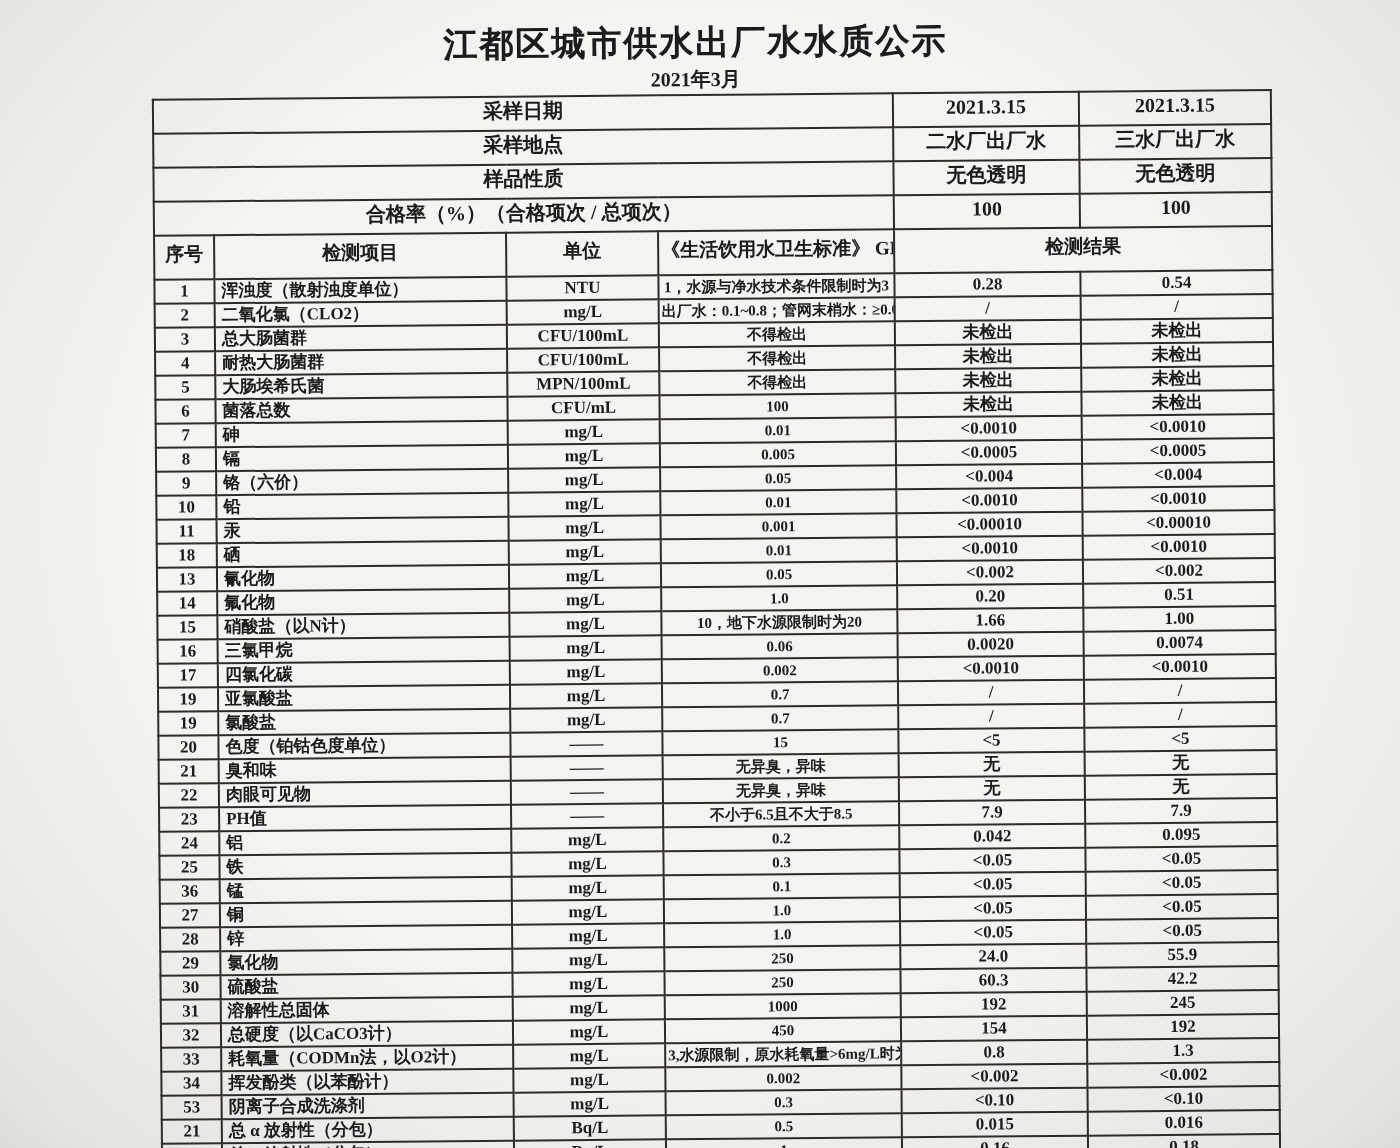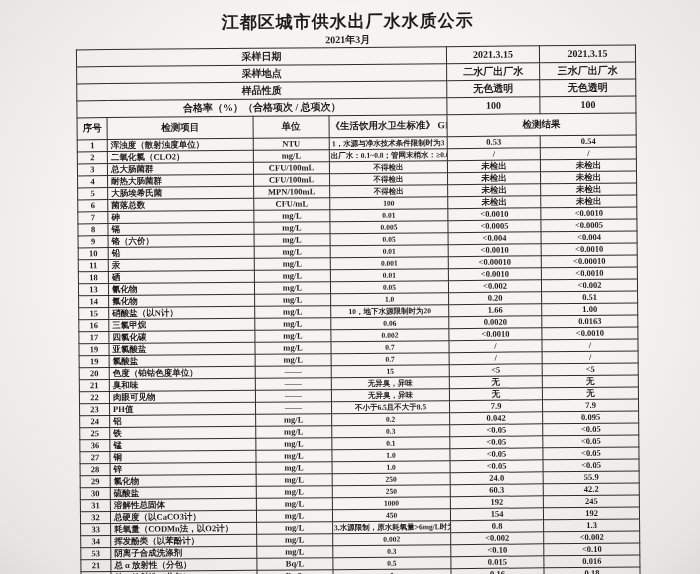--- a/index.html
+++ b/index.html
@@ -87,21 +87,21 @@
         <td>《生活饮用水卫生标准》 GB5749</td>
         <td colspan="2">检测结果</td>
       </tr>
     </thead>
     <tbody id="rows-body">
         <tr>
           <td>1</td>
           <td class="item">浑浊度（散射浊度单位）</td>
           <td>NTU</td>
           <td class="std">1，水源与净水技术条件限制时为3</td>
-          <td>0.53</td>
+          <td>0.28</td>
           <td>0.54</td>
         </tr>
         <tr>
           <td>2</td>
           <td class="item">二氧化氯（CLO2）</td>
           <td>mg/L</td>
           <td class="std">出厂水：0.1~0.8；管网末梢水：≥0.02</td>
           <td>/</td>
           <td>/</td>
         </tr>
@@ -208,21 +208,21 @@
           <td class="std">10，地下水源限制时为20</td>
           <td>1.66</td>
           <td>1.00</td>
         </tr>
         <tr>
           <td>16</td>
           <td class="item">三氯甲烷</td>
           <td>mg/L</td>
           <td class="std">0.06</td>
           <td>0.0020</td>
-          <td>0.0163</td>
+          <td>0.0074</td>
         </tr>
         <tr>
           <td>17</td>
           <td class="item">四氯化碳</td>
           <td>mg/L</td>
           <td class="std">0.002</td>
           <td>&lt;0.0010</td>
           <td>&lt;0.0010</td>
         </tr>
         <tr>

